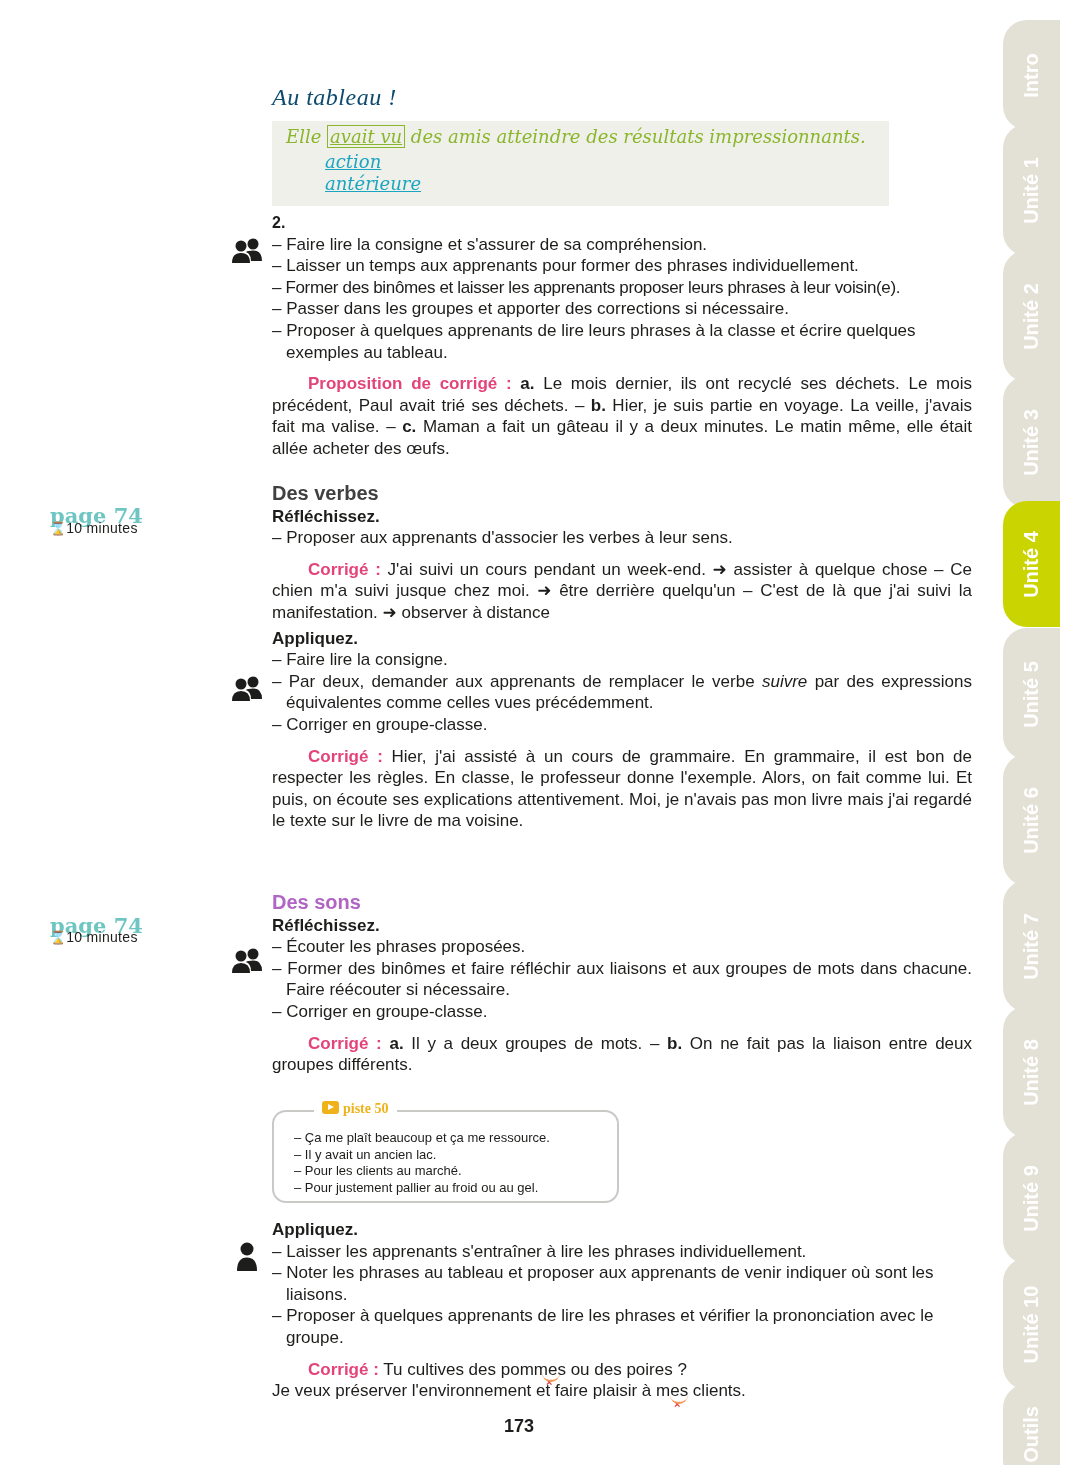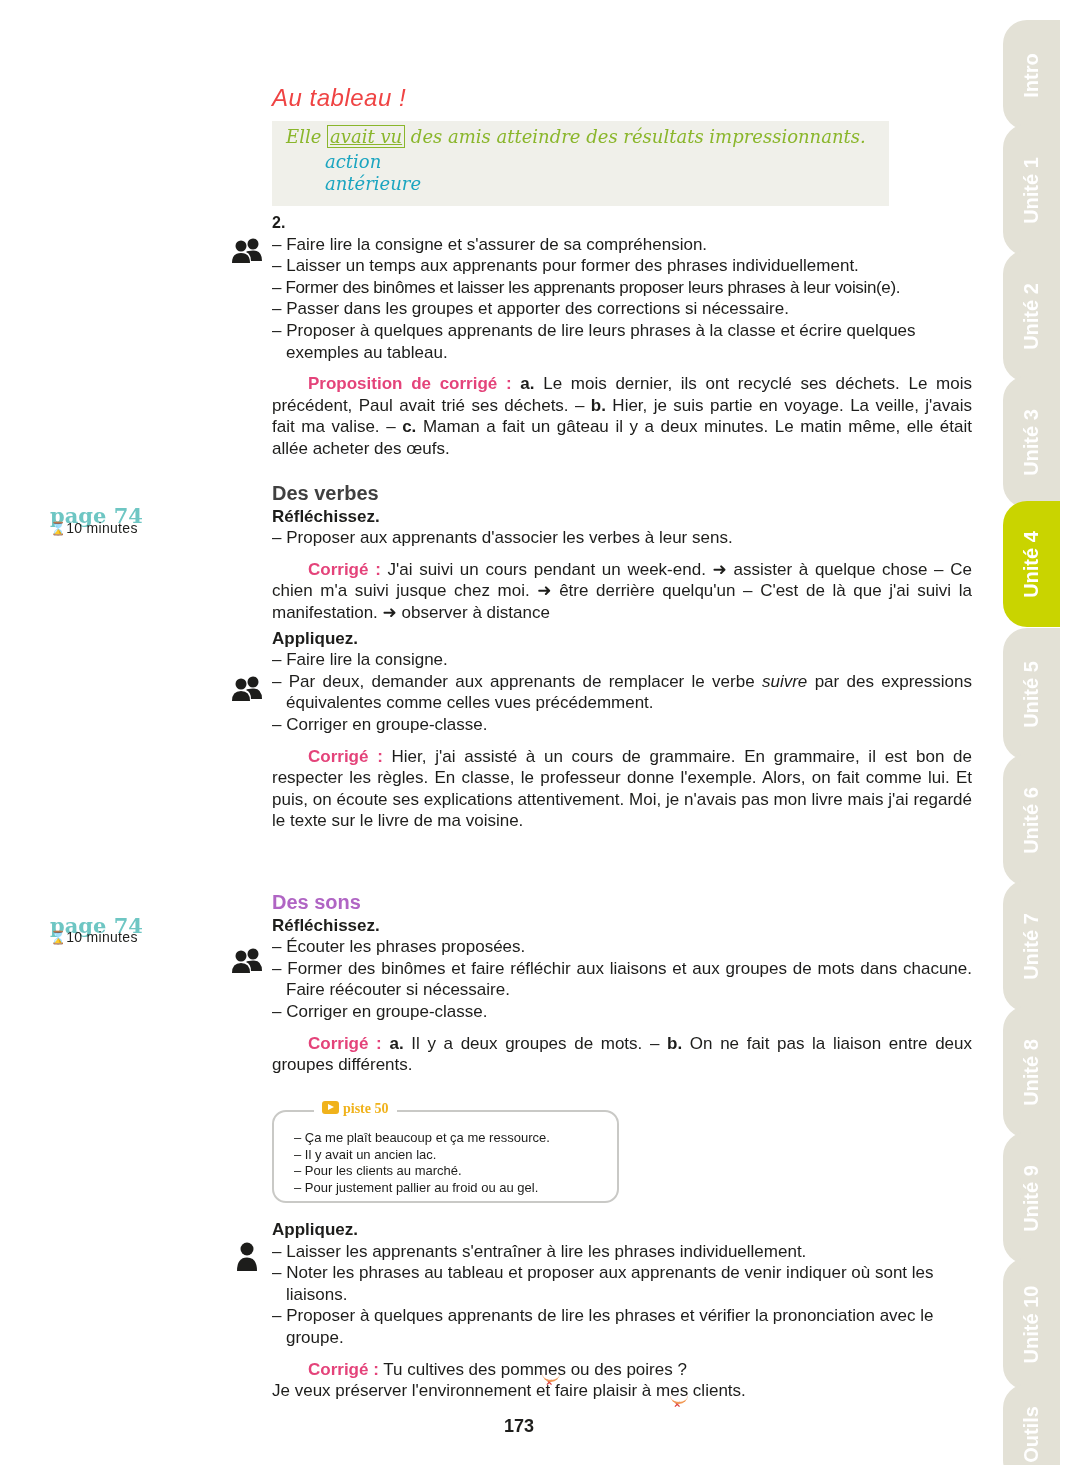--- a/index.html
+++ b/index.html
@@ -2,25 +2,25 @@
 <html><head>
 <meta charset="utf-8">
 <style>
   * { box-sizing: border-box; margin: 0; padding: 0; }
   html, body { width: 1080px; height: 1465px; background: #ffffff; overflow: hidden; }
   body { position: relative; font-family: "Liberation Sans", sans-serif; color: #1d1d1b; font-size: 17px; }
 
   .hand { font-family: "DejaVu Serif", serif; font-style: italic; }
 
   
-  .tableau-title { position: absolute; left: 272px; top: 84px; font-size: 24px; color: #ef4444; font-family: Liberation Sans, sans-serif; font-style: italic; letter-spacing: 0.5px; }
+  .tableau-title { position: absolute; left: 272px; top: 84px; font-size: 24px; color: #0c4a6e; font-family: Liberation Serif, serif; font-style: italic; letter-spacing: 0.5px; }
   .tableau-box { position: absolute; left: 272px; top: 121px; width: 617px; height: 85px; background: #f0f0ea; }
   .tb-line { position: absolute; left: 14px; top: 5px; font-size: 18px; color: #8ab62b; white-space: nowrap; font-style: italic; }
   .tb-boxed { border: 1.5px solid #8ab62b; padding: 0 2px; text-decoration: underline; }
-  .tb-note { position: absolute; left: 53px; font-size: 18px; color: #1ba5c0; }
+  .tb-note { position: absolute; left: 53px; font-size: 18px; color: #1ba5c0; text-decoration: underline; }
 
   .block { position: absolute; left: 272px; width: 700px; line-height: 21.6px; }
   .num { font-weight: bold; font-size: 16px; }
   ul.dash { list-style: none; }
   ul.dash li { padding-left: 14px; text-indent: -14px; }
   ul.dash li::before { content: "– "; }
   .just { text-align: justify; }
   .pink { color: #e4437a; font-weight: bold; margin-left: 36px; }
   b { font-weight: bold; }
 

